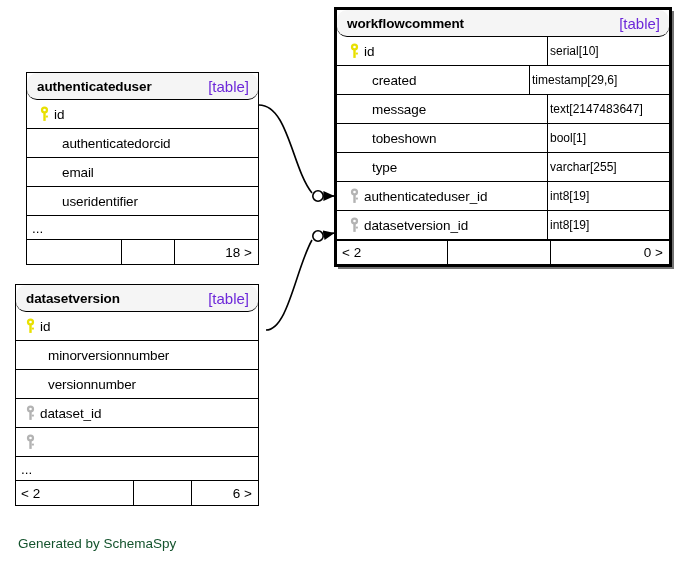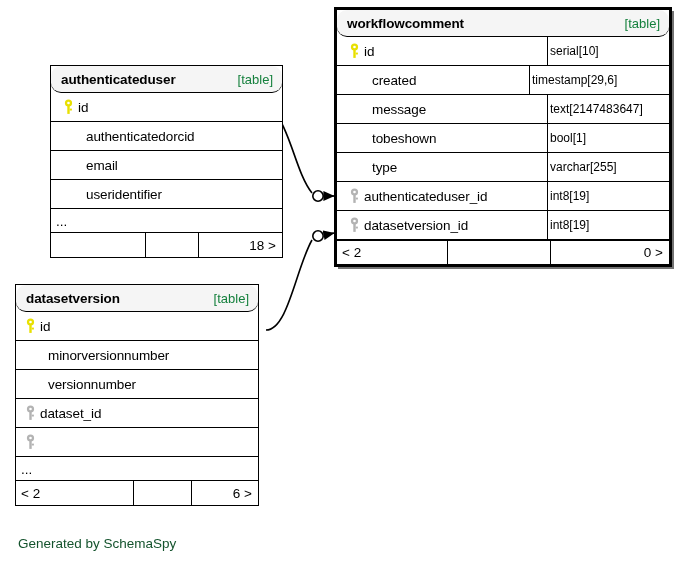--- a/index.html
+++ b/index.html
@@ -53,22 +53,22 @@
     height: 27px;
     box-sizing: border-box;
     border-radius: 10px;
   }
   .tbl-title {
     font-weight: bold;
     font-size: 13.5px;
     letter-spacing: -0.1px;
   }
   .tbl-tag {
-    font-size: 13px;
-    color: #15803d;
+    font-size: 15px;
+    color: #6d28d9;
   }
 
   .col-row {
     display: flex;
     align-items: center;
     height: 29px;
     box-sizing: border-box;
     border-bottom: 1px solid #000000;
   }
   .col-row:last-child { border-bottom: none; }
@@ -163,21 +163,21 @@
       <path d="M 324.5 196 L 334 196" fill="none" stroke="#000000" stroke-width="1.6" marker-end="url(#arrowhead)"></path>
     </g>
 
     <g>
       <path d="M 266 330 C 288 330, 296 268, 312 240" fill="none" stroke="#000000" stroke-width="1.6"></path>
       <circle cx="318" cy="236" r="5.2" fill="#ffffff" stroke="#000000" stroke-width="1.6"></circle>
       <path d="M 324.5 235 L 334 233" fill="none" stroke="#000000" stroke-width="1.6" marker-end="url(#arrowhead)"></path>
     </g>
   </svg>
 
-  <div class="table-box" id="tbl-authenticateduser" style="left:26px; top:65px; width:233px;margin-left:24px;">
+  <div class="table-box" id="tbl-authenticateduser" style="left:26px; top:72px; width:233px;">
 
     <div class="tbl-header">
       <span class="tbl-title">authenticateduser</span>
       <span class="tbl-tag">[table]</span>
     </div>
 
     <div class="col-row">
       <div class="col-name-cell">
         <span class="keyslot">
           <svg class="key-icon" width="11" height="16" viewBox="0 0 11 16">

